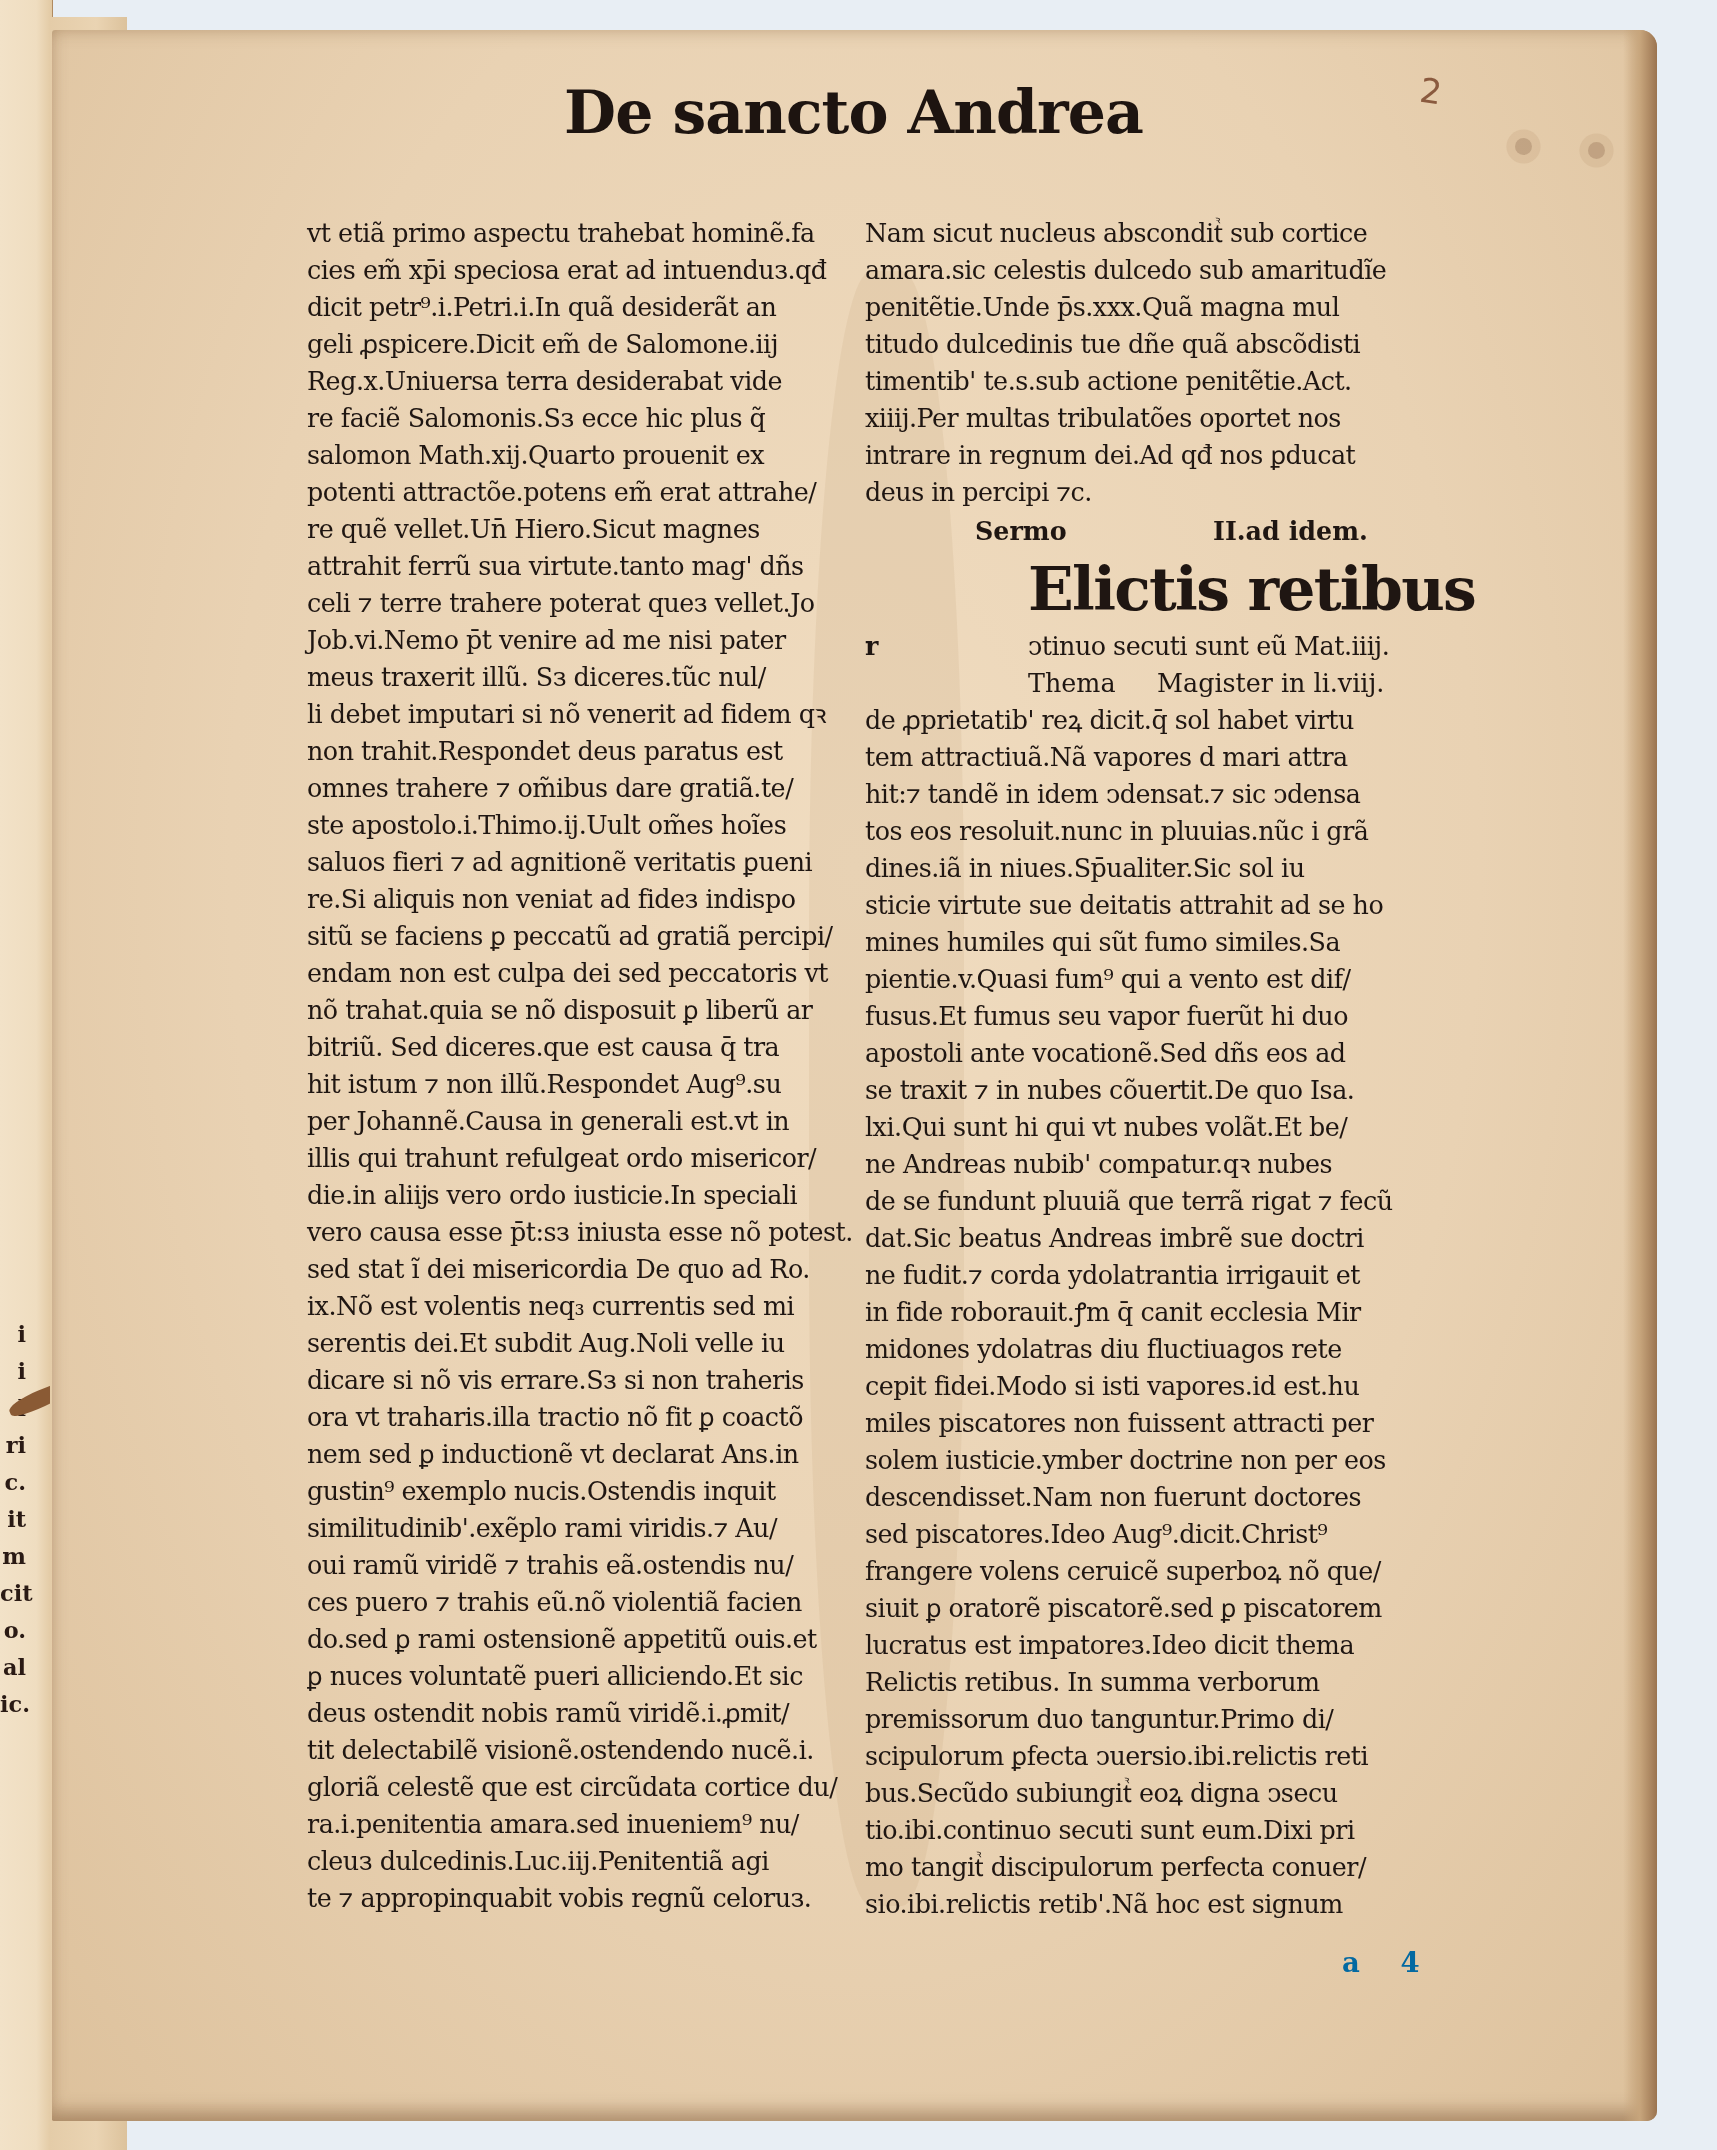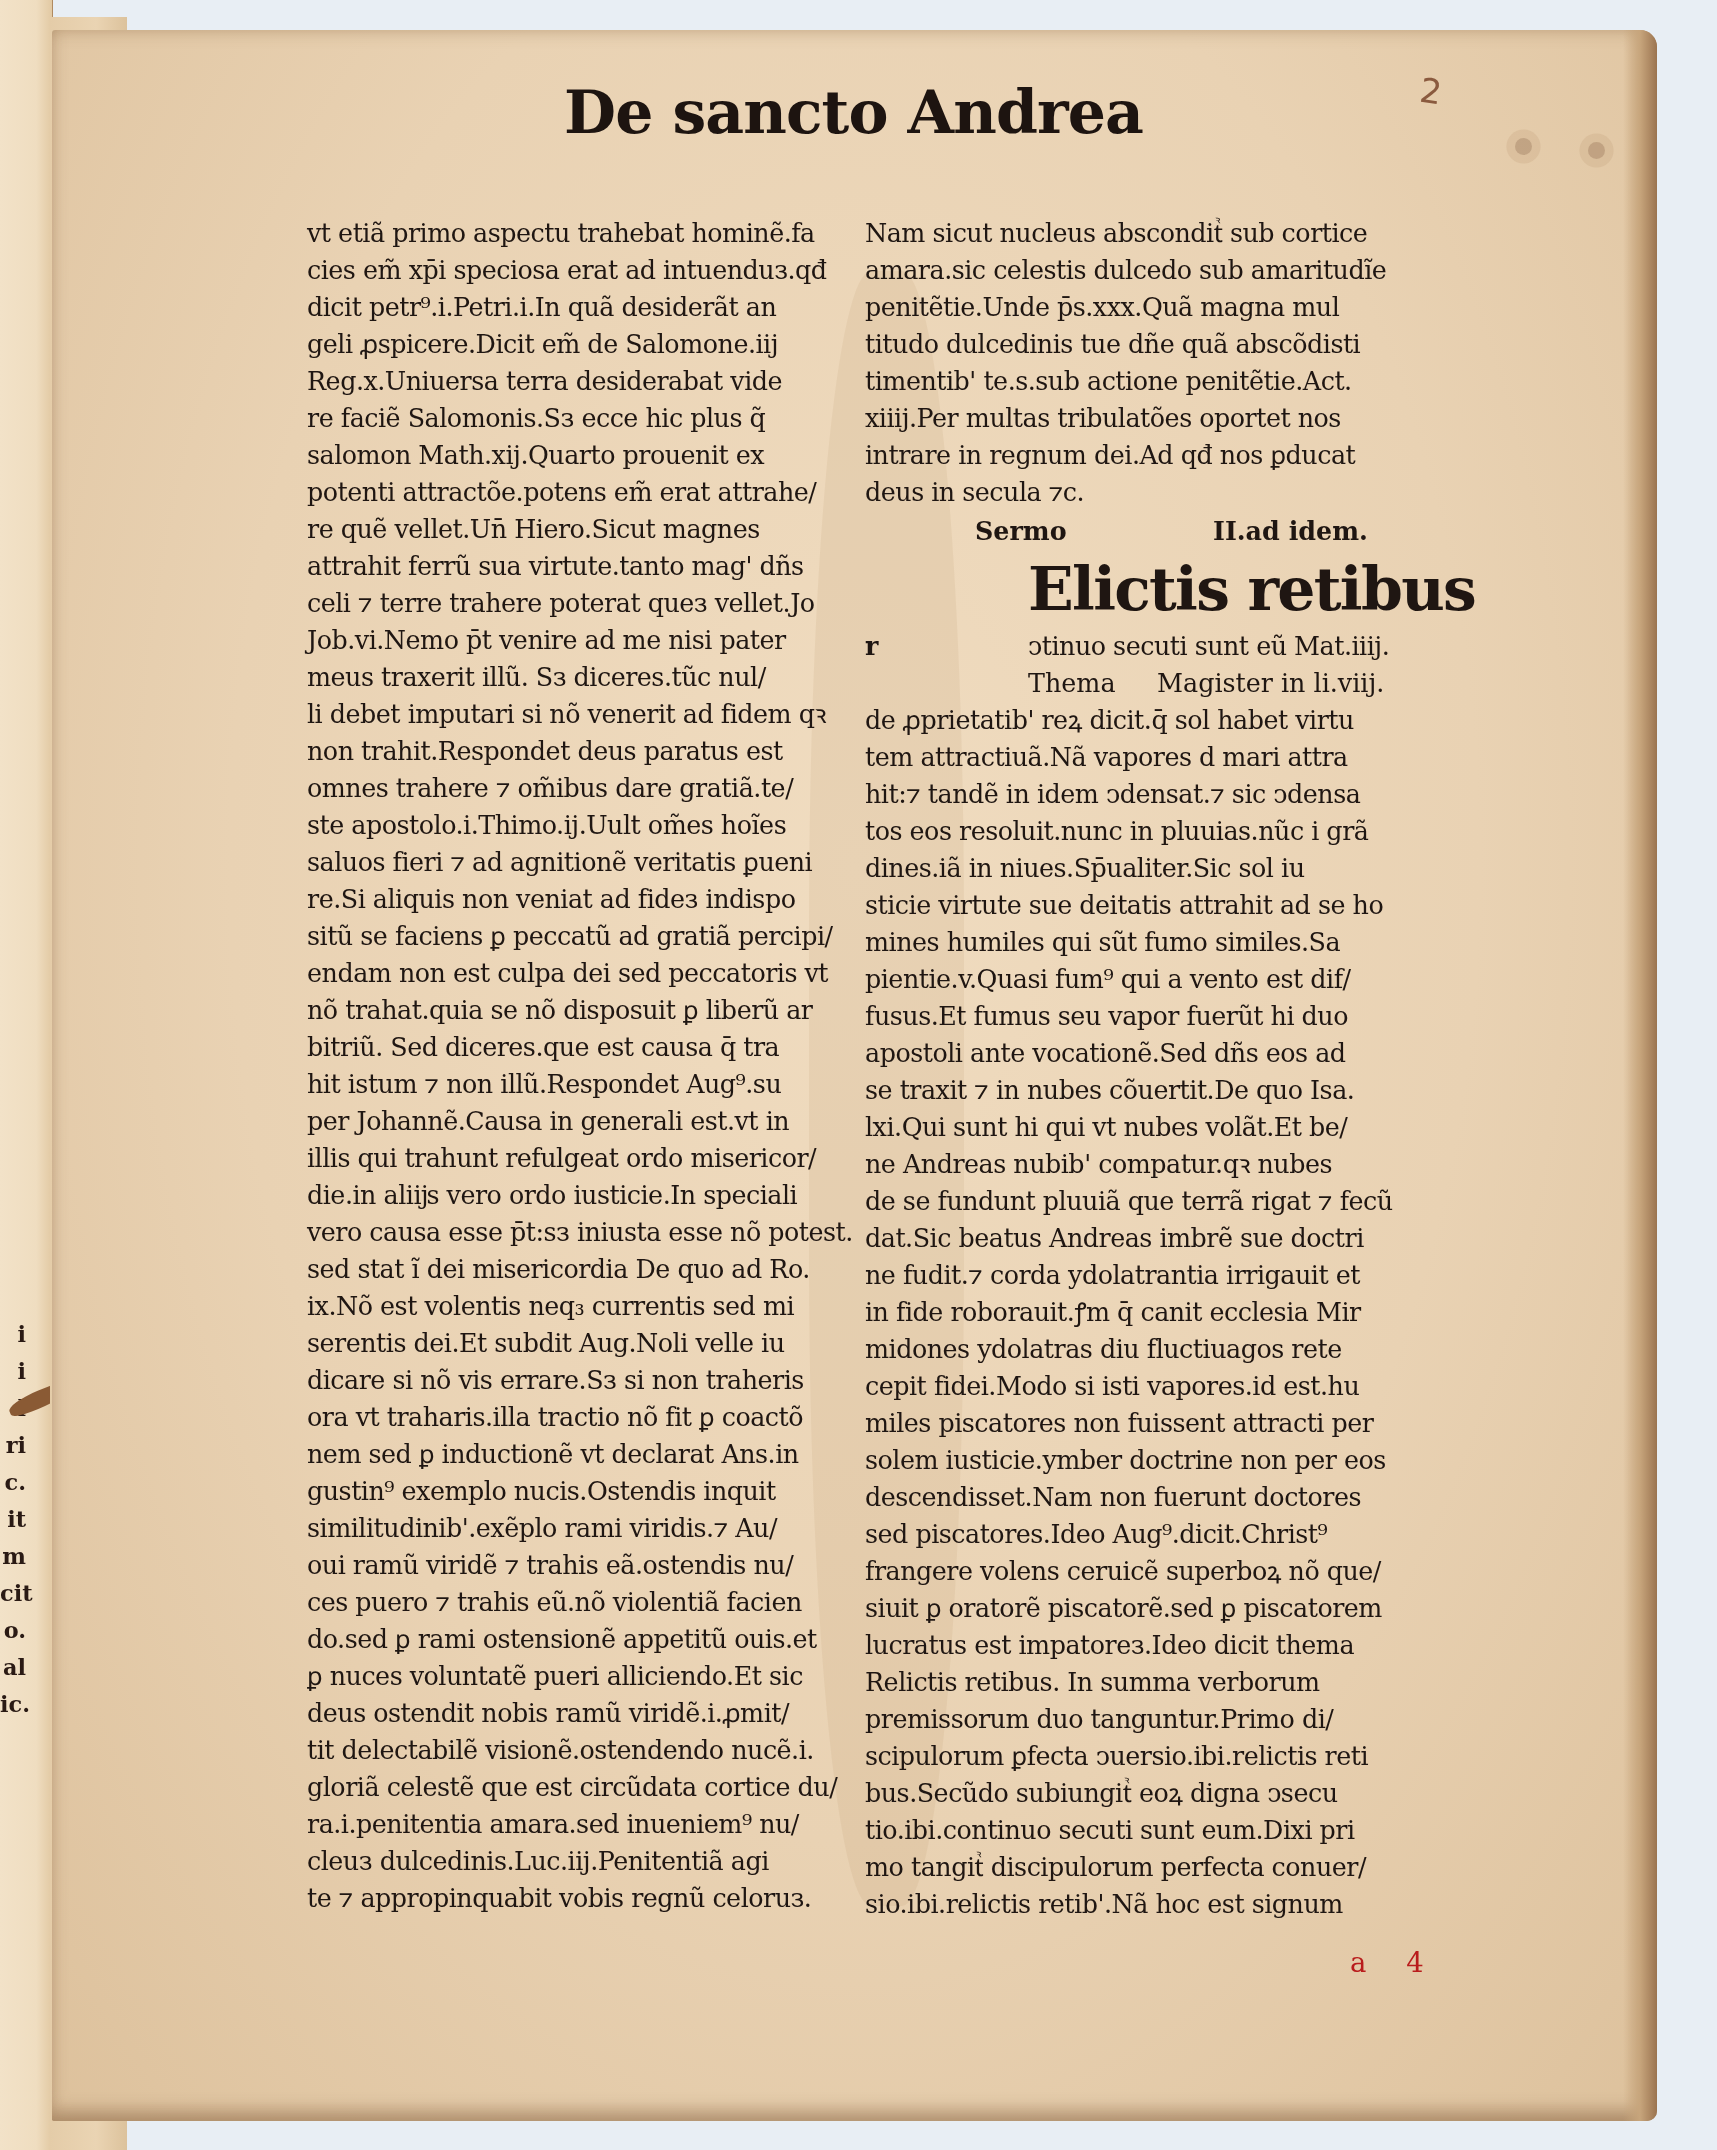--- a/index.html
+++ b/index.html
@@ -70,22 +70,22 @@
     padding-left: 163px; white-space: nowrap; letter-spacing: -1.7px; margin-top: 1.7px;
   }
   .initial-line { position: relative; }
   .initial-letter { position: absolute; left: 0; top: 0; font-weight: bold; }
   .indented { padding-left: 163px; }
   .thema-row { position: relative; height: 37px; padding-left: 163px; }
   .thema-row .thema { position: absolute; left: 163px; }
   .thema-row .magister { position: absolute; left: 284px; margin-left: 8px; }
   .signature {
     position: absolute; left: 1342px; top: 1946px;
-    font-family: "DejaVu Serif", serif; font-weight: normal; font-size: 27.5px;
-    color: #b91c1c; letter-spacing: 15.5px; margin-left: 8px;
+    font-family: "DejaVu Serif", serif; font-weight: bold; font-size: 27.5px;
+    color: #0369a1; letter-spacing: 15.5px;
   }
 </style>
 </head>
 <body>
 
 <div class="prev-page">
   <div class="margin-letters" id="prev-fragments">
       <div>i</div>
       <div>i</div>
       <div>l</div>
@@ -164,21 +164,21 @@
 
 <div class="column col-right">
   <div id="right-before">
       <div class="line">Nam sicut nucleus absconditᷣ sub cortice</div>
       <div class="line">amara.sic celestis dulcedo sub amaritudĩe</div>
       <div class="line">penitẽtie.Unde p̄s.xxx.Quã magna mul</div>
       <div class="line">titudo dulcedinis tue dñe quã abscõdisti</div>
       <div class="line">timentib' te.s.sub actione penitẽtie.Act.</div>
       <div class="line">xiiij.Per multas tribulatões oportet nos</div>
       <div class="line">intrare in regnum dei.Ad qđ nos ꝑducat</div>
-      <div class="line">deus in secula ⁊c.</div>
+      <div class="line">deus in percipi ⁊c.</div>
     </div>
   <div class="sermo-line">
     <span class="sermo">Sermo</span>
     <span class="ad-idem">II.ad idem.</span>
   </div>
   <div class="incipit">Elictis retibus</div>
   <div class="line initial-line indented">
     <span class="initial-letter">r</span>
     <span>ↄtinuo secuti sunt eũ Mat.iiij.</span>
   </div>

